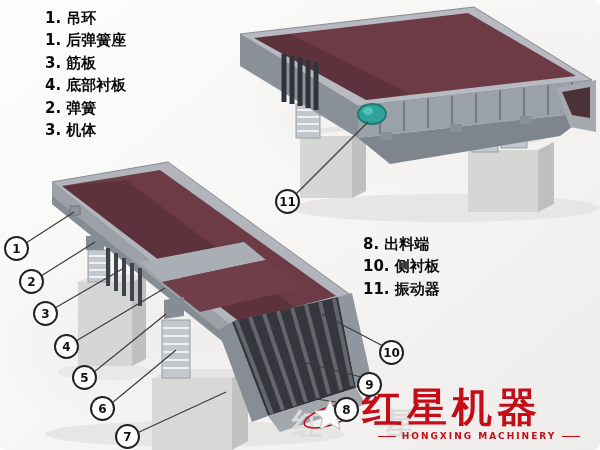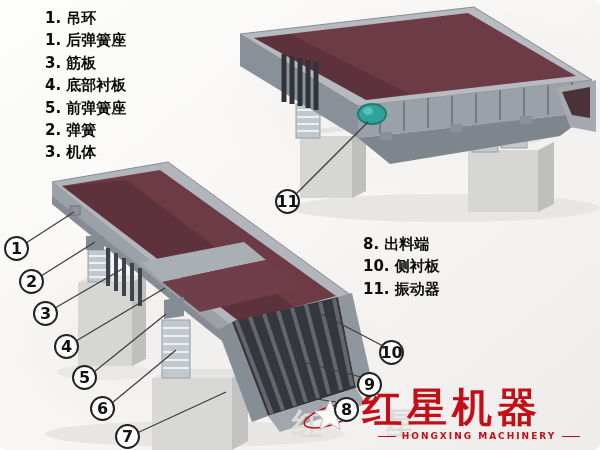--- a/index.html
+++ b/index.html
@@ -12,21 +12,21 @@
     font-family:"DejaVu Sans","Liberation Sans",sans-serif;
     border-radius:7px;
   }
   svg.illus{position:absolute;left:0;top:0;width:600px;height:450px;z-index:1;}
   .legend{position:absolute;z-index:2;color:#0b0b0b;font-weight:700;font-size:15px;white-space:nowrap;}
   .legend div{height:22.4px;line-height:22.4px;}
   .legend-left{left:45px;top:7px;}
   .legend-right{left:363px;top:233px;}
   .callout{
     position:absolute;z-index:3;width:21px;height:21px;border:2px solid #222;border-radius:50%;
-    background:#fff;color:#111;font-size:16px;font-weight:700;
+    background:#fff;color:#111;font-size:12px;font-weight:700;
     display:flex;align-items:center;justify-content:center;box-sizing:content-box;
   }
   .watermark{position:absolute;z-index:1;font-size:30px;font-weight:700;color:#dbdbd9;}
   .logo{position:absolute;right:4px;bottom:2px;width:300px;height:64px;z-index:2;}
   .logo .emblem{position:absolute;left:4px;top:6px;}
   .logo .brand{
     position:absolute;left:66px;top:0px;width:230px;height:46px;line-height:46px;
     font-size:40px;font-weight:700;letter-spacing:5px;color:#c40d17;white-space:nowrap;
   }
   .logo .subtitle{
@@ -210,21 +210,20 @@
       <line x1="383" y1="346" x2="322" y2="314"></line>
       <line x1="296" y1="194" x2="368" y2="122"></line>
     </g>
   </svg>
 
   <div class="legend legend-left">
     <div>1. 吊环</div>
     <div>1. 后弹簧座</div>
     <div>3. 筋板</div>
     <div>4. 底部衬板</div>
-    <div>5. 前弹簧座</div>
     <div>2. 弹簧</div>
     <div>3. 机体</div>
   </div>
   <div class="legend legend-right">
     <div>8. 出料端</div>
     <div>10. 侧衬板</div>
     <div>11. 振动器</div>
   </div>
 
   <div class="callout" style="left:4px;top:236px;">1</div>

